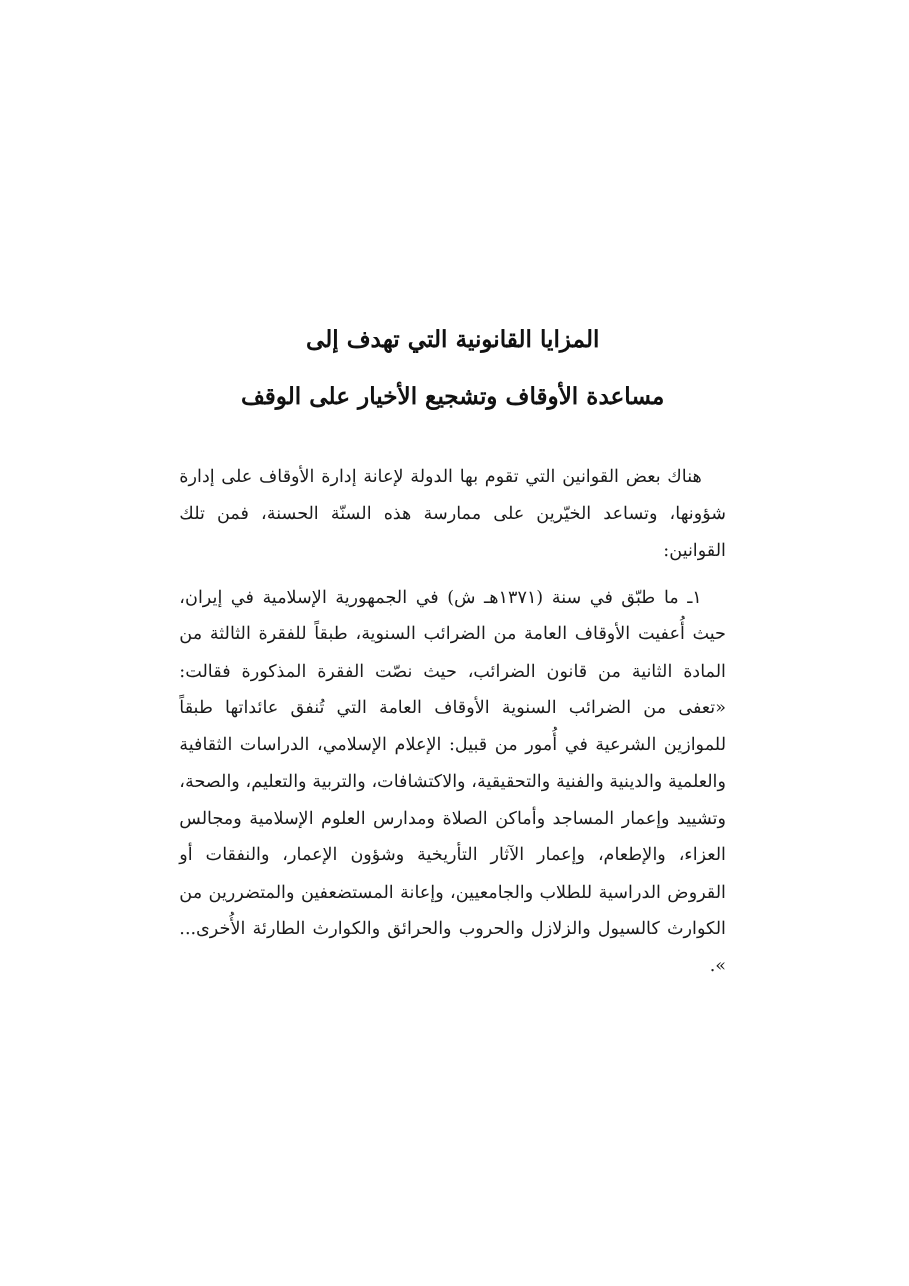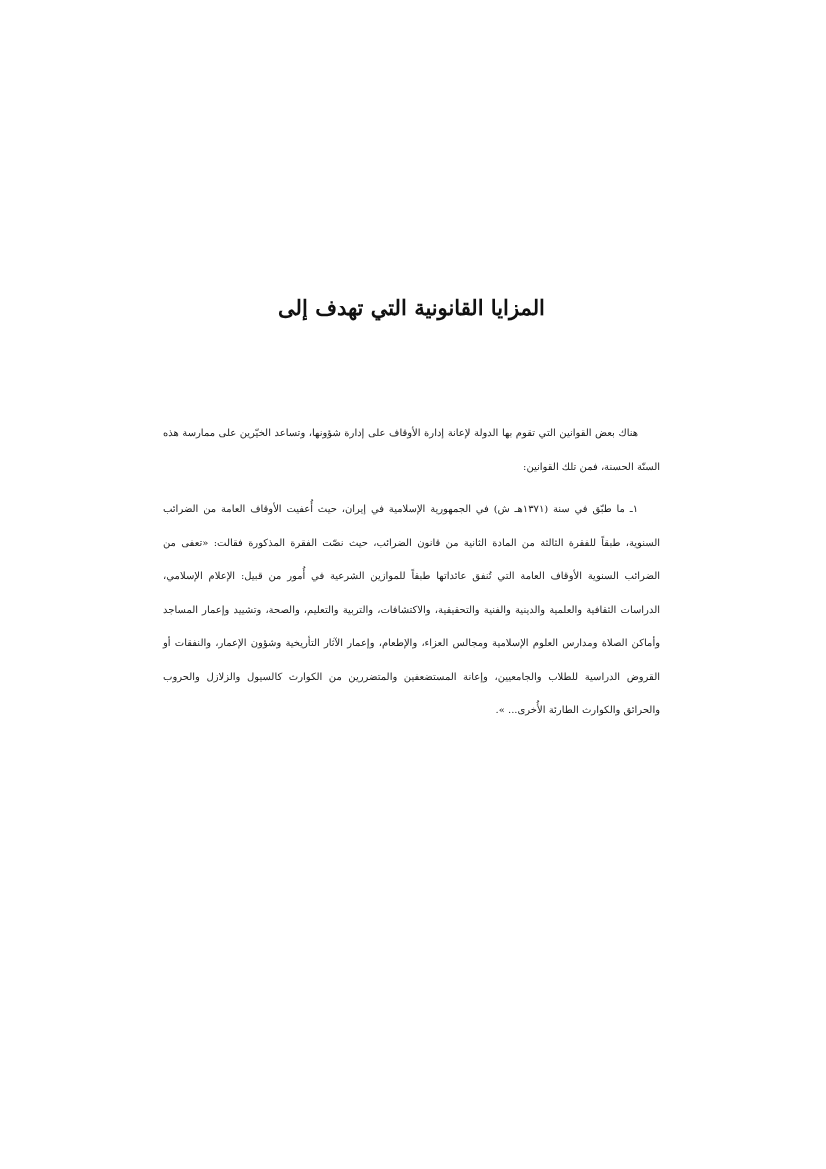--- a/index.html
+++ b/index.html
@@ -42,32 +42,33 @@
       position: absolute;
       top: 416px;
       left: 163px;
       width: 497px;
       direction: rtl;
       text-align: justify;
       text-align-last: right;
     }
     .para {
       font-family: "DejaVu Serif", "Liberation Serif", serif;
-      font-size: 10px;
+      font-size: 16px;
       line-height: 33.5px;
       margin: 0 0 9px 0;
       color: #1a1a1a;
       text-indent: 22px;
     }
   </style>
 </head>
 <body>
 
 <div class="page">
   <div class="title-block">
     <div class="title-line">المزايا القانونية التي تهدف إلى</div>
+    <div class="title-line">مساعدة الأوقاف وتشجيع  الأخيار على الوقف</div>
   </div>
 
   <div class="body-block">
     <p class="para">هناك بعض القوانين التي تقوم بها الدولة لإعانة إدارة الأوقاف على إدارة شؤونها، وتساعد الخيّرين على ممارسة هذه السنّة الحسنة، فمن تلك القوانين:</p>
     <p class="para">١ـ ما طبّق في سنة (١٣٧١هـ ش) في الجمهورية الإسلامية في إيران، حيث أُعفيت الأوقاف العامة من الضرائب السنوية، طبقاً للفقرة الثالثة من المادة الثانية من قانون الضرائب، حيث نصّت الفقرة المذكورة فقالت: «تعفى من الضرائب السنوية الأوقاف العامة التي تُنفق عائداتها طبقاً للموازين الشرعية في أُمور من قبيل: الإعلام الإسلامي، الدراسات الثقافية والعلمية والدينية والفنية والتحقيقية، والاكتشافات، والتربية والتعليم، والصحة، وتشييد وإعمار المساجد وأماكن الصلاة ومدارس العلوم الإسلامية ومجالس العزاء، والإطعام، وإعمار الآثار التأريخية وشؤون الإعمار، والنفقات أو القروض الدراسية للطلاب والجامعيين، وإعانة المستضعفين والمتضررين من الكوارث كالسيول والزلازل والحروب والحرائق والكوارث الطارئة الأُخرى... ».</p>
   </div>
 </div>
 
 </body></html>

